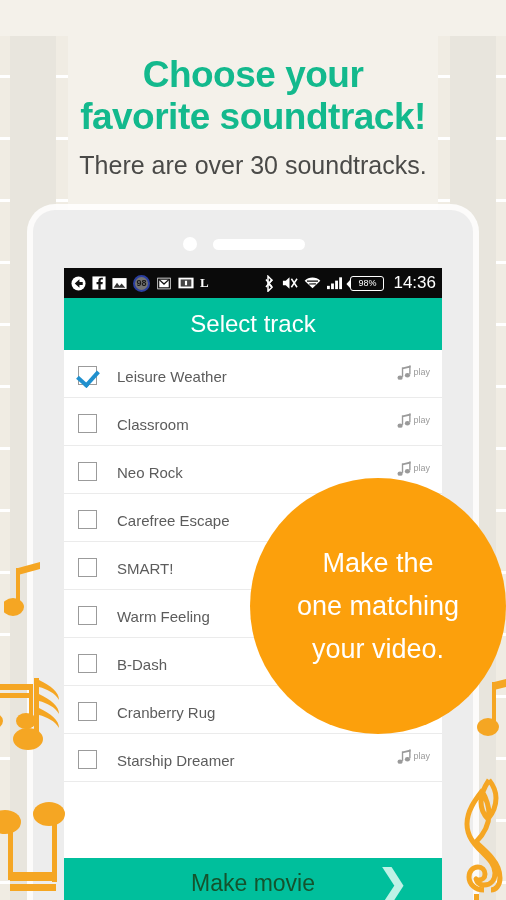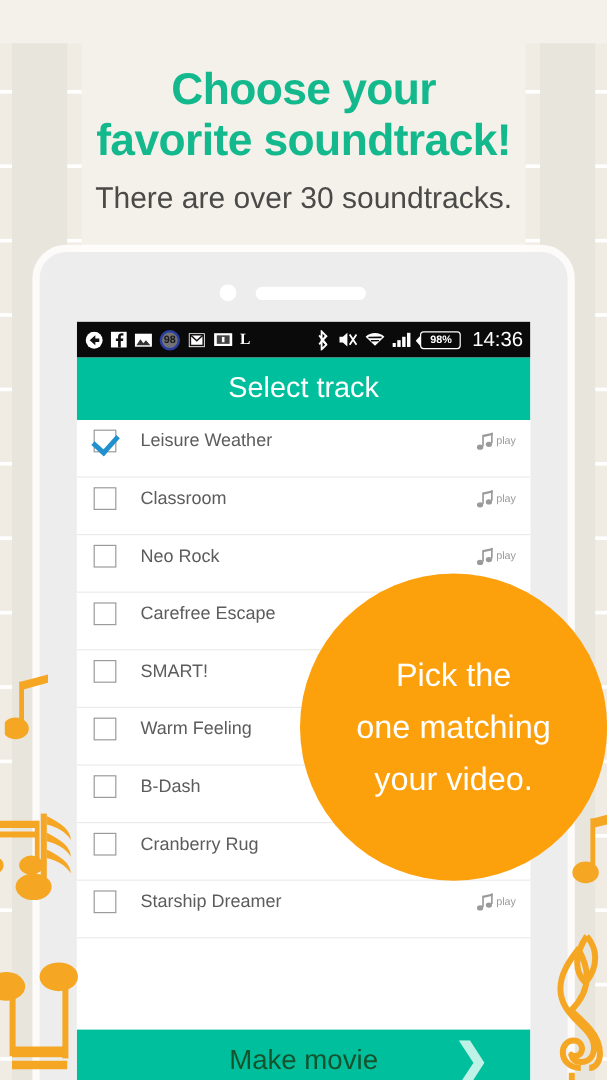--- a/index.html
+++ b/index.html
@@ -78,39 +78,39 @@
   .badge98 {
     width:17px; height:17px; border-radius:50%;
     border:2px solid #2B3FA0; background:#737373;
     color:#1A1A1A; font-size:9px; font-weight:bold;
     display:flex; align-items:center; justify-content:center;
   }
   .sb-L { font-size:13px; font-weight:bold; color:#FFFFFF; font-family:"Liberation Serif", serif; }
   .batt {
     display:flex; align-items:center; justify-content:center;
     width:34px; height:15px; border:1.5px solid #FFFFFF; border-radius:3px;
-    font-size:9px; font-weight:bold; color:#FFFFFF; position:relative;
+    font-size:9px; font-weight:normal; color:#FFFFFF; position:relative;
   }
   .batt::before{
     content:""; position:absolute; left:-5px; top:3px;
     width:4px; height:9px; background:#FFFFFF;
     clip-path:polygon(100% 0,100% 100%,0 50%);
   }
 
   
   .appbar {
     height:52px; background:#00BF9C;
     display:flex; align-items:center; justify-content:center;
   }
   .appbar-title { color:#FFFFFF; font-size:24px; }
 
   
   .tracklist { background:#FFFFFF; }
   .track {
-    height:48px; display:flex; align-items:center;
+    height:48px; display:flex; align-items:flex-end;
     border-bottom:1px solid #EBEBEB;
     padding:0 12px 12px 14px; position:relative;
   }
   .cbox {
     width:19px; height:19px; border:1.6px solid #9B9B9B;
     background:#FFFFFF; flex:0 0 auto; position:relative;
   }
   .cbox.checked::after {
     content:""; position:absolute; left:2px; top:-1px;
     width:10px; height:16px; border:solid #2090CE;
@@ -452,18 +452,18 @@
   </svg>
   <svg class="note" style="right:-4px;  top:730px;" width="56" height="130" viewBox="0 0 56 130">
     <path d="M30 124c-9 0-15-6-15-13 0-6 4-10 9-10 4 0 7 3 7 7s-3 6-6 6c-1 0-2 0-3-1 1 4 4 6 8 6 7 0 11-5 11-12 0-9-7-15-14-22C20 78 13 70 13 58c0-13 8-24 15-33 4 7 7 14 7 23 0 12-6 21-13 28 6 6 12 11 16 16 5 6 8 12 8 20 0 7-4 12-9 12m-2-110c-4 6-8 14-8 22 0 7 3 13 7 17 5-6 8-13 8-21 0-7-3-13-7-18" fill="none" stroke="#F5A623" stroke-width="5" stroke-linejoin="round"></path>
   </svg>
   <svg class="note" style="right:-18px; top:856px;" width="58" height="56" viewBox="0 0 58 56">
     <rect x="8" y="2" width="5" height="46" fill="#F5A623"></rect>
     <path d="M13 20c10-8 24-4 24 8s-14 18-24 12" fill="none" stroke="#F5A623" stroke-width="5"></path>
   </svg>
 
   <div class="callout">
-    <span>Pick the</span>
+    <span>Make the</span>
     <span>one matching</span>
     <span>your video.</span>
   </div>
 
 </div>
 
 </body></html>

